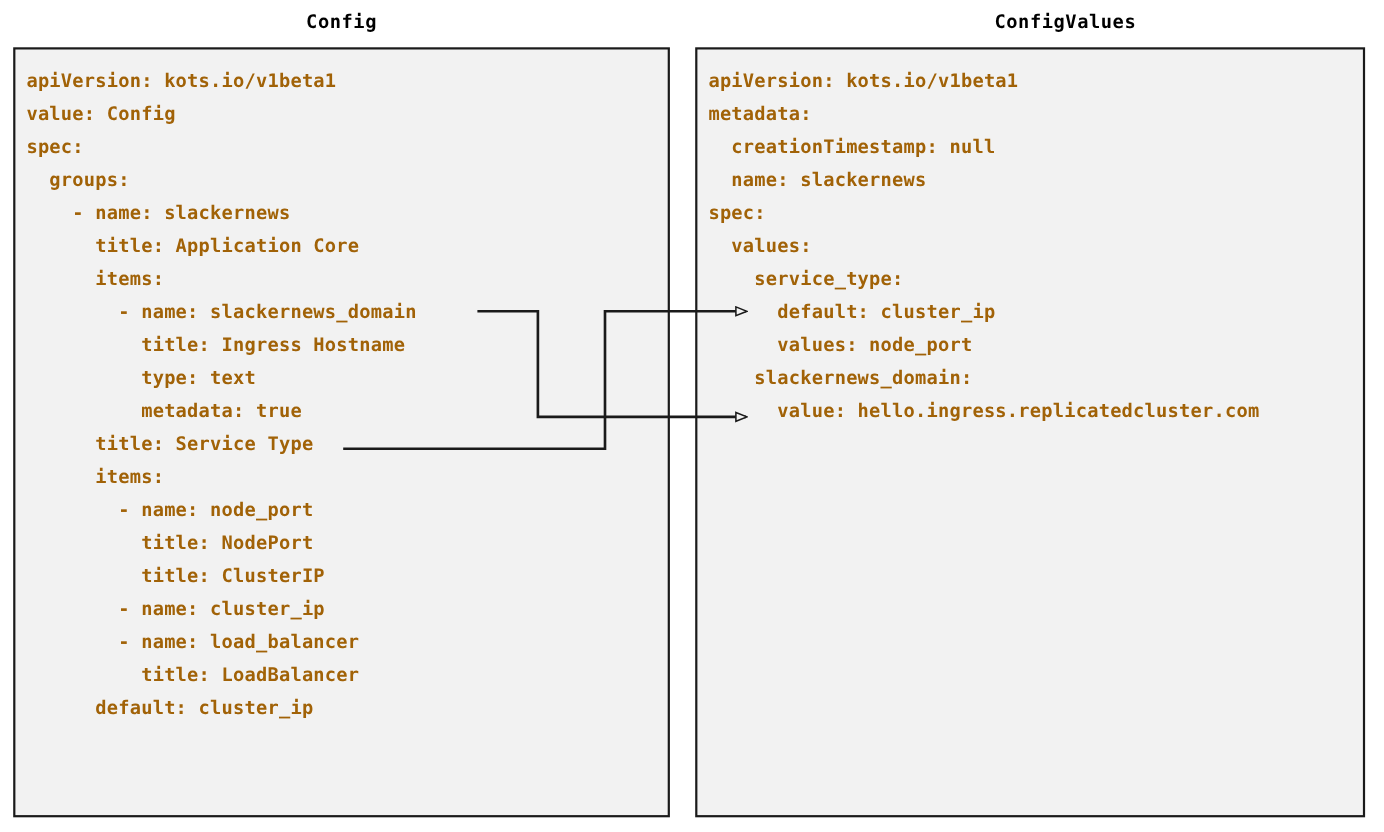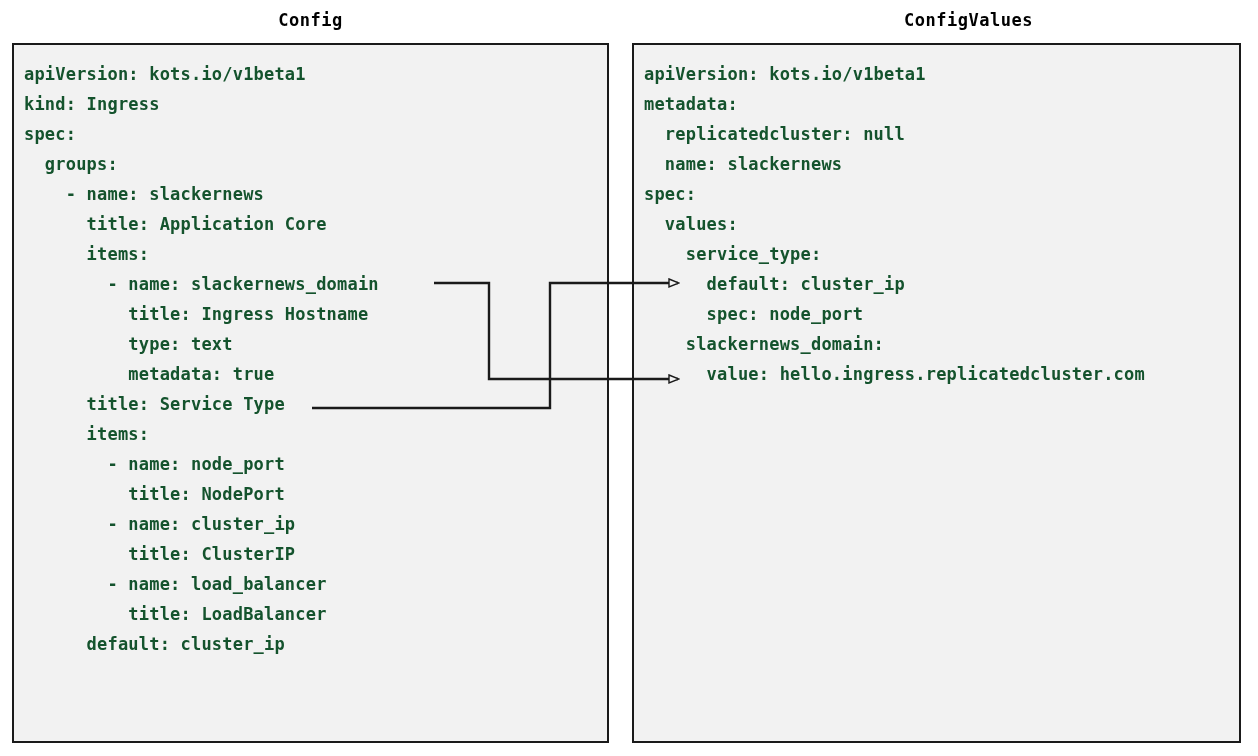--- a/index.html
+++ b/index.html
@@ -52,21 +52,21 @@
     top: 0;
     left: 0;
     padding: 14px 0 0 10px;
     box-sizing: border-box;
     width: 100%;
   }
   .code-line {
     font-family: "DejaVu Sans Mono", "Liberation Mono", monospace;
     font-size: 17px;
     font-weight: bold;
-    color: #14532d;
+    color: #a16207;
     line-height: 30px;
     height: 30px;
     white-space: pre;
     letter-spacing: 0.2px;
   }
 
   #connectors {
     position: absolute;
     top: 0;
     left: 0;
@@ -80,53 +80,53 @@
 
 <div id="stage">
 
   <div class="panel-title" id="title-config">Config</div>
 
   <div class="panel-title" id="title-values">ConfigValues</div>
 
   <div class="panel-box" id="box-config">
     <div class="code-block" id="code-config">
         <div class="code-line">apiVersion: kots.io/v1beta1</div>
-        <div class="code-line">kind: Ingress</div>
+        <div class="code-line">value: Config</div>
         <div class="code-line">spec:</div>
         <div class="code-line">  groups:</div>
         <div class="code-line">    - name: slackernews</div>
         <div class="code-line">      title: Application Core</div>
         <div class="code-line">      items:</div>
         <div class="code-line">        - name: slackernews_domain</div>
         <div class="code-line">          title: Ingress Hostname</div>
         <div class="code-line">          type: text</div>
         <div class="code-line">          metadata: true</div>
         <div class="code-line">      title: Service Type</div>
         <div class="code-line">      items:</div>
         <div class="code-line">        - name: node_port</div>
         <div class="code-line">          title: NodePort</div>
+        <div class="code-line">          title: ClusterIP</div>
         <div class="code-line">        - name: cluster_ip</div>
-        <div class="code-line">          title: ClusterIP</div>
         <div class="code-line">        - name: load_balancer</div>
         <div class="code-line">          title: LoadBalancer</div>
         <div class="code-line">      default: cluster_ip</div>
       </div>
   </div>
 
   <div class="panel-box" id="box-values">
     <div class="code-block" id="code-values">
         <div class="code-line">apiVersion: kots.io/v1beta1</div>
         <div class="code-line">metadata:</div>
-        <div class="code-line">  replicatedcluster: null</div>
+        <div class="code-line">  creationTimestamp: null</div>
         <div class="code-line">  name: slackernews</div>
         <div class="code-line">spec:</div>
         <div class="code-line">  values:</div>
         <div class="code-line">    service_type:</div>
         <div class="code-line">      default: cluster_ip</div>
-        <div class="code-line">      spec: node_port</div>
+        <div class="code-line">      values: node_port</div>
         <div class="code-line">    slackernews_domain:</div>
         <div class="code-line">      value: hello.ingress.replicatedcluster.com</div>
       </div>
   </div>
 
   <svg id="connectors" viewBox="0 0 1258 756">
     <defs>
       <marker id="openArrow" markerWidth="12" markerHeight="12" refX="10" refY="5" orient="auto" markerUnits="userSpaceOnUse">
         <path d="M 1,1 L 11,5 L 1,9 z" fill="#f2f2f2" stroke="#1a1a1a" stroke-width="1.4" stroke-linejoin="miter"></path>
       </marker>

